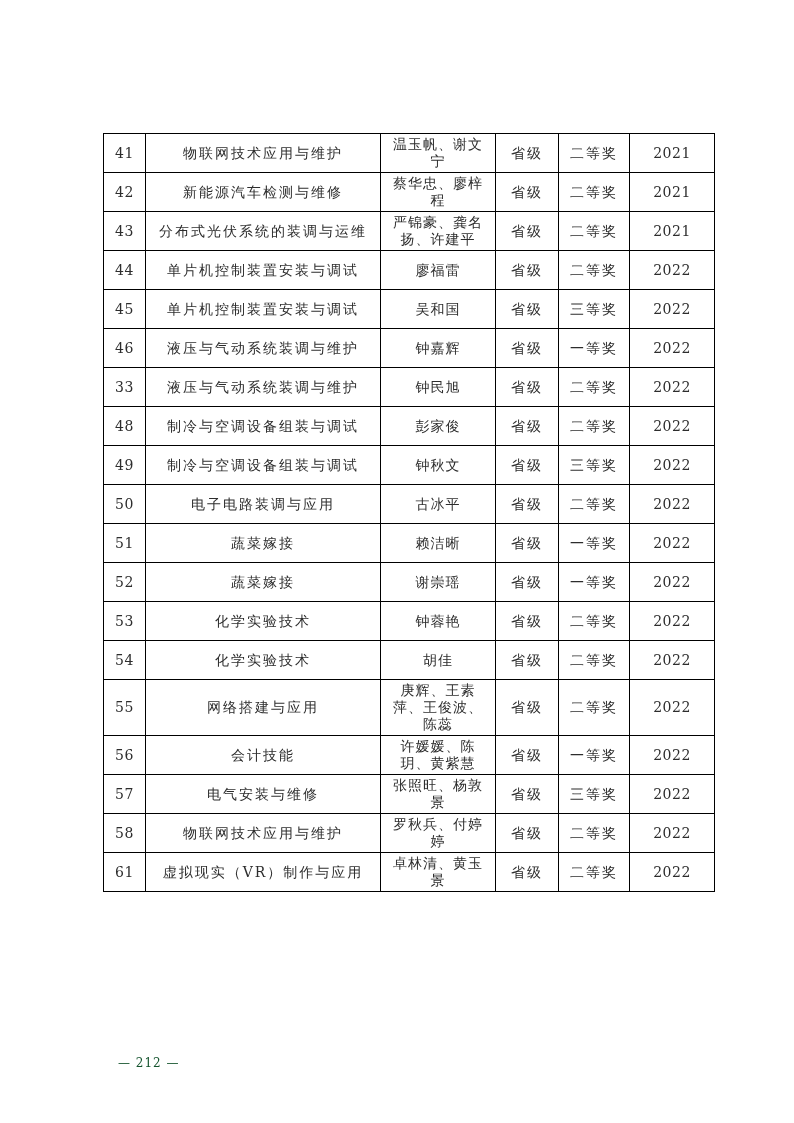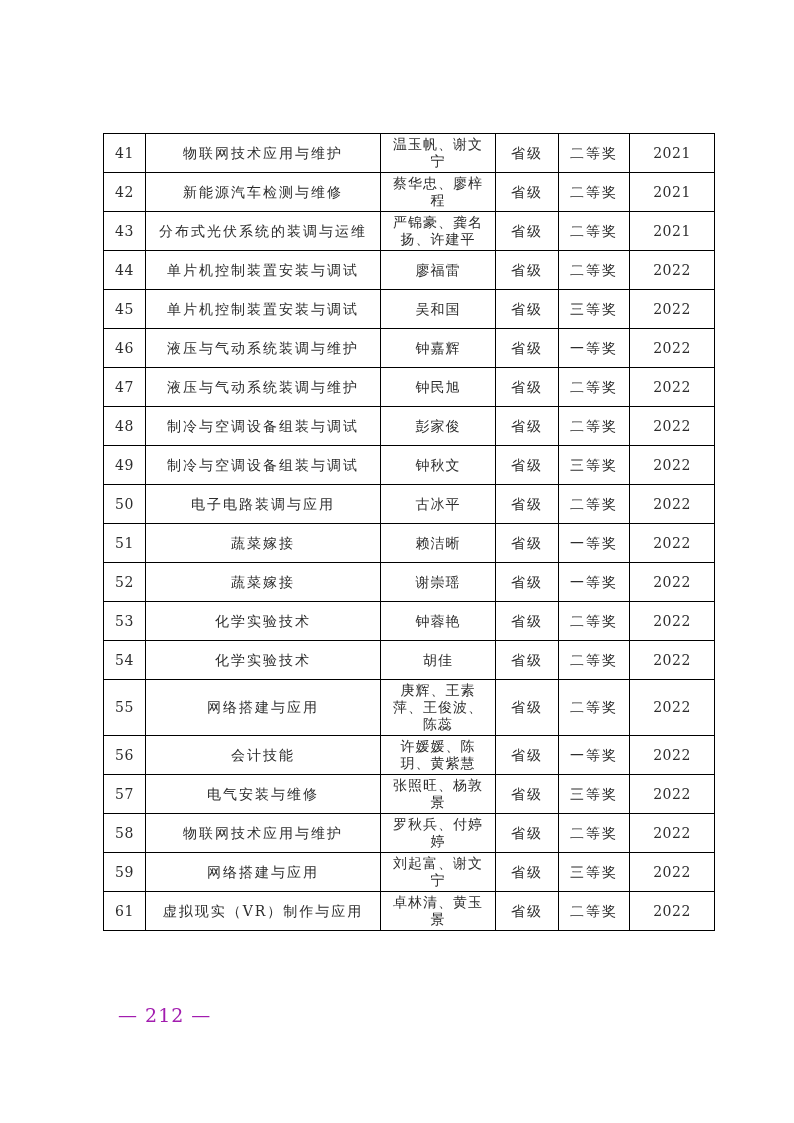--- a/index.html
+++ b/index.html
@@ -46,24 +46,24 @@
     line-height: 16px;
   }
   td.c-level, td.c-award { letter-spacing: 2px; }
   td.c-year {
     font-size: 13.5px;
     letter-spacing: 0.5px;
   }
   .page-footer {
     position: absolute;
     left: 118px;
-    top: 1004px;
-    font-size: 19px;
+    top: 1056px;
+    font-size: 12px;
     letter-spacing: 1px;
-    color: #a21caf;
+    color: #14532d;
   }
 </style>
 </head>
 <body>
 
 <div class="page">
 
   <table class="awards">
     <colgroup>
       <col style="width:42px">
@@ -122,21 +122,21 @@
   <tr>
     <td class="c-no">46</td>
     <td class="c-name">液压与气动系统装调与维护</td>
     <td class="c-part">钟嘉辉</td>
     <td class="c-level">省级</td>
     <td class="c-award">一等奖</td>
     <td class="c-year">2022</td>
   </tr>
 
   <tr>
-    <td class="c-no">47</td>
+    <td class="c-no">33</td>
     <td class="c-name">液压与气动系统装调与维护</td>
     <td class="c-part">钟民旭</td>
     <td class="c-level">省级</td>
     <td class="c-award">二等奖</td>
     <td class="c-year">2022</td>
   </tr>
 
   <tr>
     <td class="c-no">48</td>
     <td class="c-name">制冷与空调设备组装与调试</td>
@@ -229,28 +229,20 @@
 
   <tr>
     <td class="c-no">58</td>
     <td class="c-name">物联网技术应用与维护</td>
     <td class="c-part">罗秋兵、付婷婷</td>
     <td class="c-level">省级</td>
     <td class="c-award">二等奖</td>
     <td class="c-year">2022</td>
   </tr>
 
-  <tr>
-    <td class="c-no">59</td>
-    <td class="c-name">网络搭建与应用</td>
-    <td class="c-part">刘起富、谢文宁</td>
-    <td class="c-level">省级</td>
-    <td class="c-award">三等奖</td>
-    <td class="c-year">2022</td>
-  </tr>
 
 
   <tr>
     <td class="c-no">61</td>
     <td class="c-name">虚拟现实（VR）制作与应用</td>
     <td class="c-part">卓林清、黄玉景</td>
     <td class="c-level">省级</td>
     <td class="c-award">二等奖</td>
     <td class="c-year">2022</td>
   </tr>

